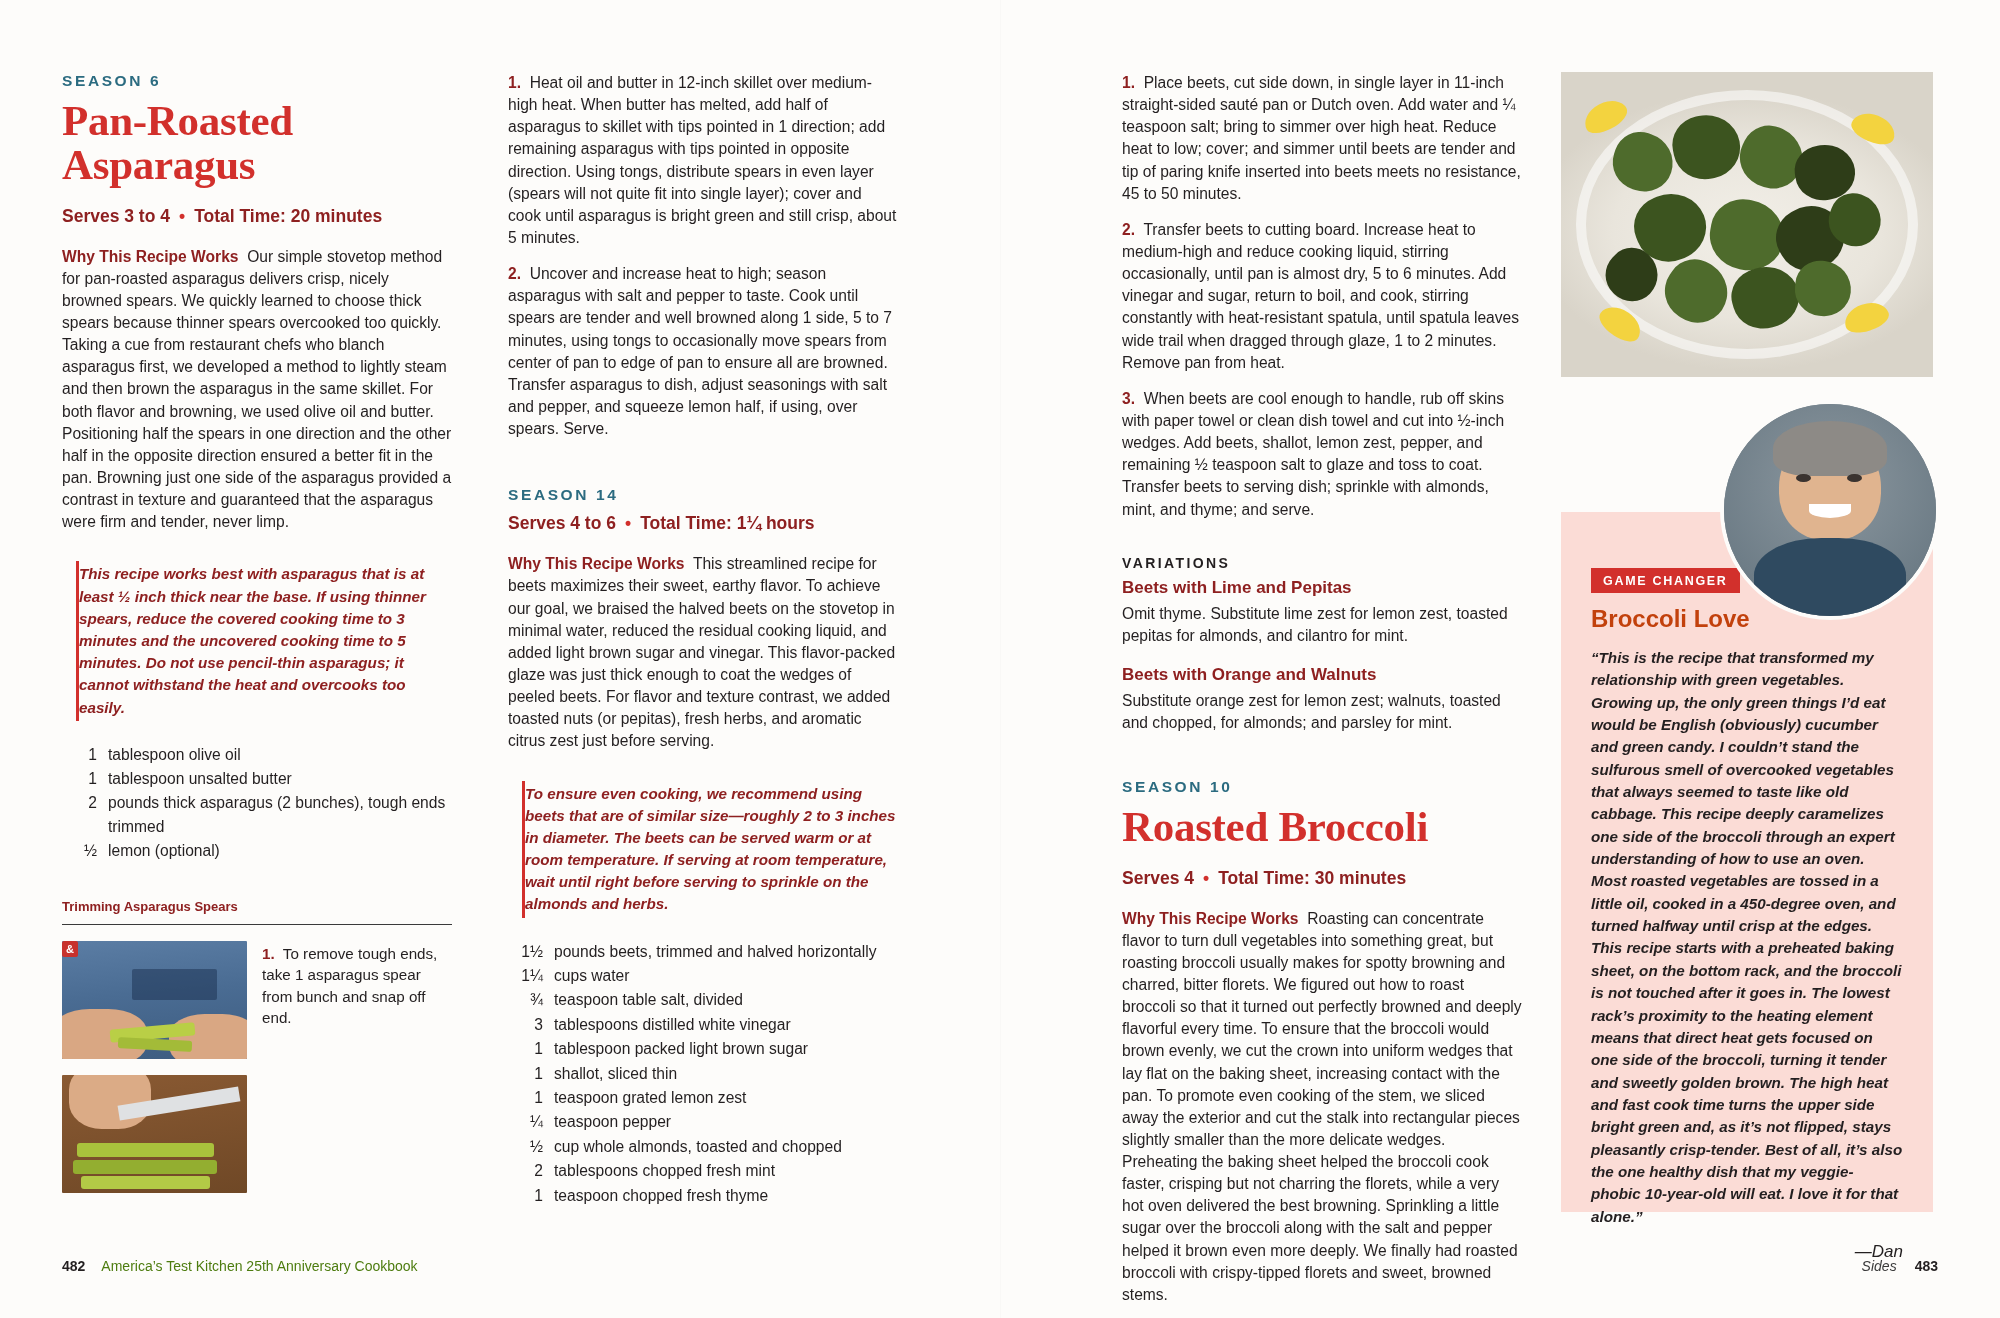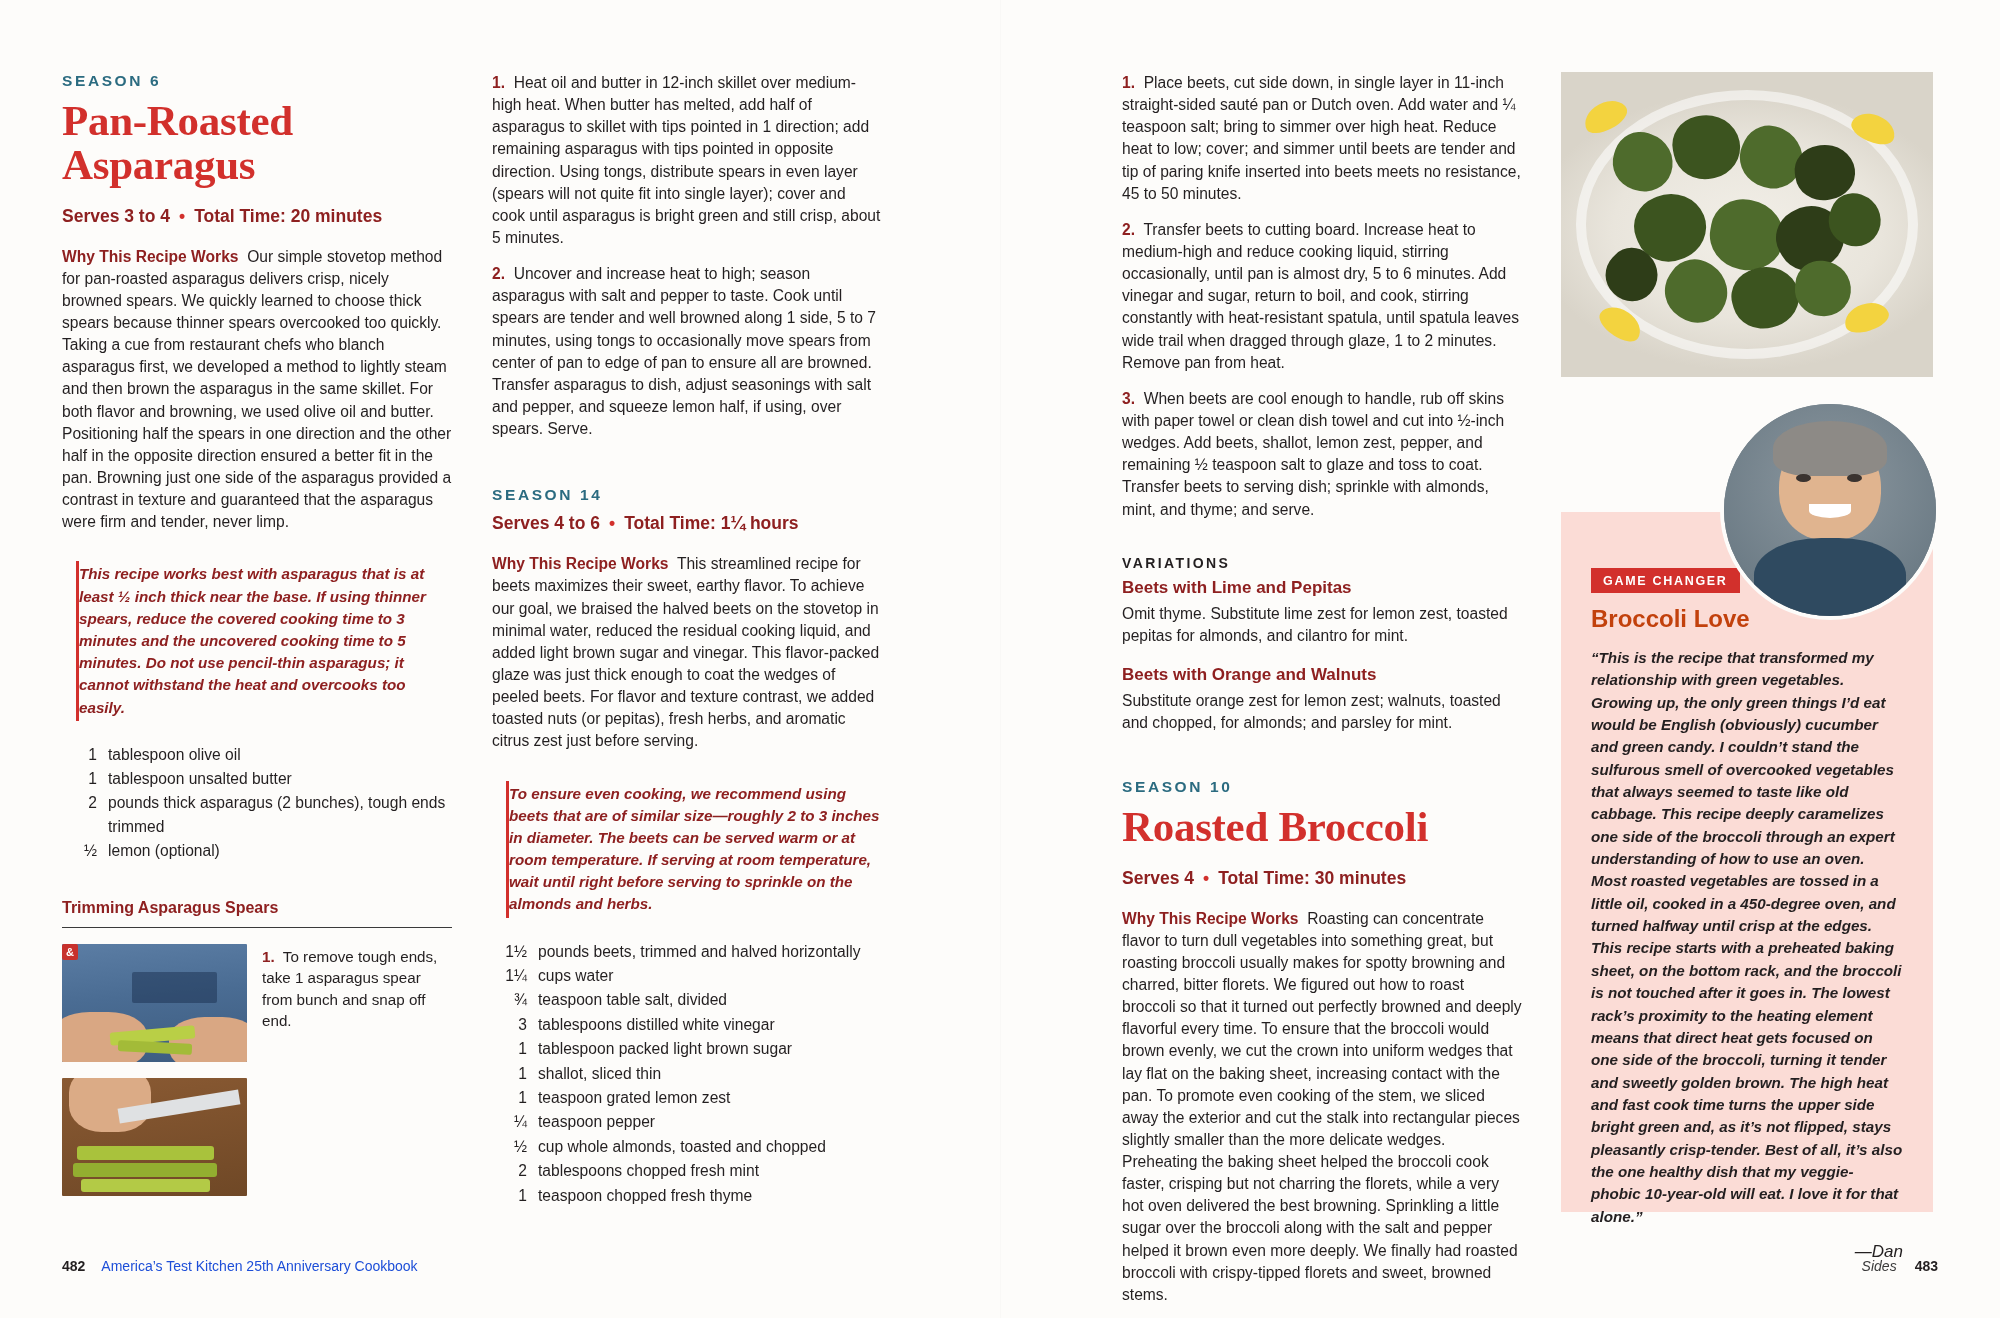--- a/index.html
+++ b/index.html
@@ -8,21 +8,21 @@
     background:#fdfcfa;
     font-family:"Liberation Sans", sans-serif;
     color:#231f20;
     overflow:hidden;
   }
   .spread{position:relative;width:2000px;height:1318px;}
 
   
   .col{position:absolute;top:72px;}
   .c1{left:62px;width:390px;}
-  .c2{left:492px;width:390px;}
+  .c2{left:508px;width:390px;}
   .c3{left:1122px;width:400px;}
 
   
   .season{
     color:#2b6b80;
     font-size:15.5px;
     font-weight:700;
     letter-spacing:2.6px;
     text-transform:uppercase;
     margin:0 0 9px 0;
@@ -87,21 +87,21 @@
     flex:0 0 46px;
     text-align:right;
     padding-right:11px;
     box-sizing:border-box;
   }
   ul.ingredients .item{flex:1;}
 
   .sub-heading{
     color:#8e2020;
     font-weight:700;
-    font-size:16px;
+    font-size:13px;
     margin:36px 0 10px 0;
   }
   .rule{border-top:1.5px solid #3a3a3a;margin:0 0 16px 0;}
 
   .howto-row{display:flex;gap:15px;margin-bottom:16px;}
   .howto-photo{width:185px;height:118px;flex:0 0 185px;border-radius:1px;position:relative;overflow:hidden;}
   .howto-text{font-size:15.2px;line-height:1.42;flex:1;padding-top:2px;}
 
   .var-title{
     color:#8e2020;
@@ -145,21 +145,21 @@
   .gc-portrait{
     position:absolute;left:1720px;top:400px;width:212px;height:212px;
     border-radius:50%;overflow:hidden;border:4px solid #fdfcfa;
     background:#6f7d86;
   }
 
   
   .folio{position:absolute;bottom:44px;font-size:14px;}
   .folio-left{left:62px;color:#231f20;}
   .folio-left .pg{font-weight:700;margin-right:16px;}
-  .folio-left .bk{color:#1d4ed8;}
+  .folio-left .bk{color:#4d7c0f;}
   .folio-right{right:62px;color:#231f20;}
   .folio-right .sec{font-style:italic;margin-right:18px;color:#3a3a3a;}
   .folio-right .pg{font-weight:700;}
 
   
   .gutter{position:absolute;left:1000px;top:0;width:1px;height:1318px;background:rgba(0,0,0,0.015);}
 
   
   .ph-broccoli{
     width:100%;height:100%;

